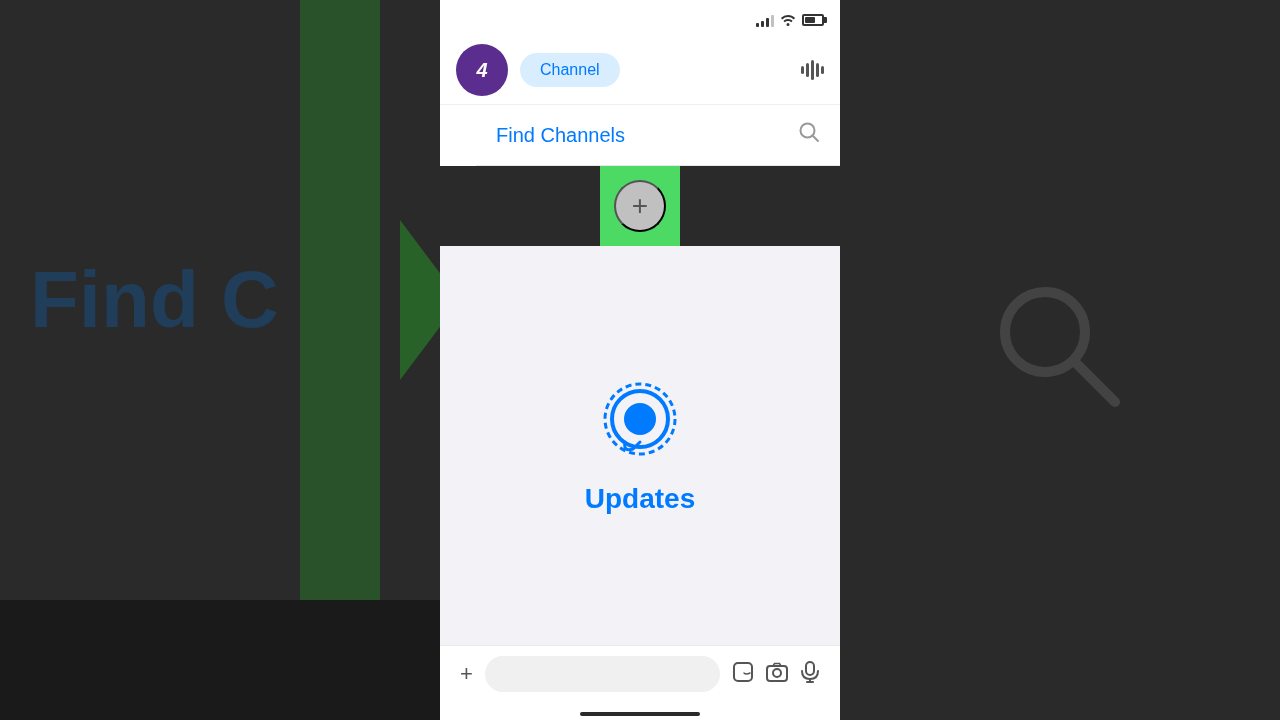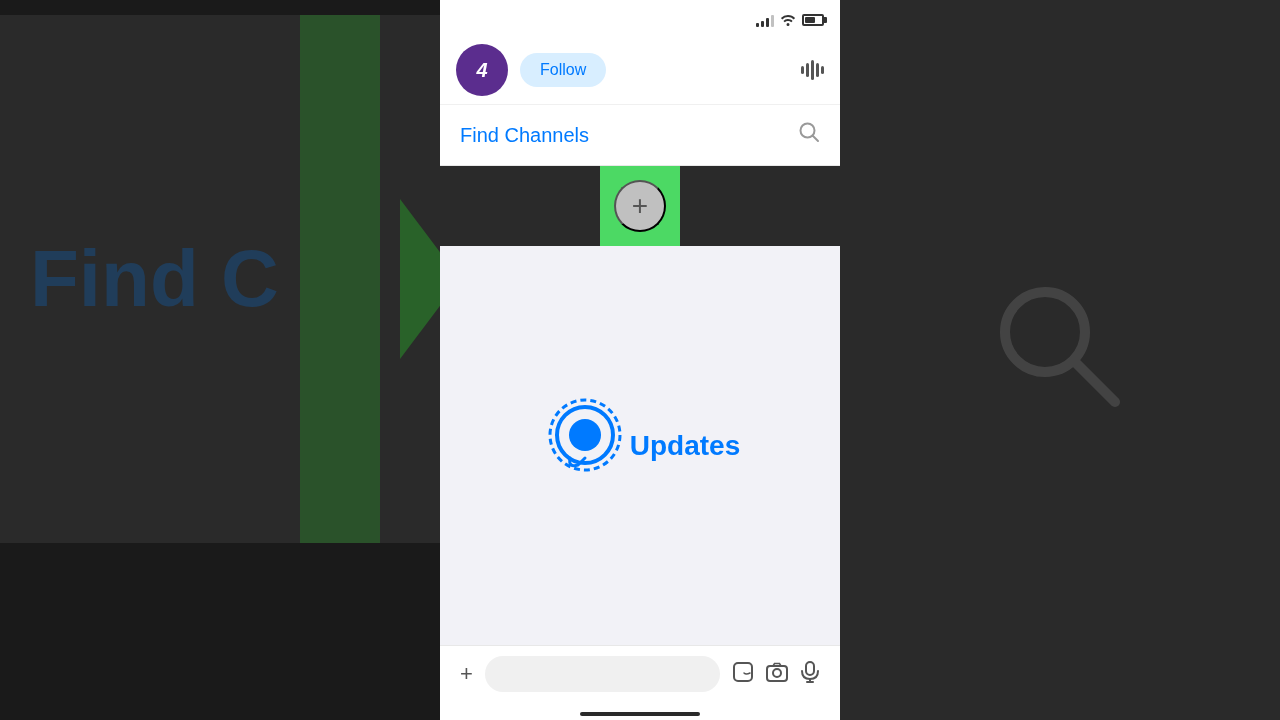--- a/index.html
+++ b/index.html
@@ -14,27 +14,26 @@
       justify-content: center;
       position: relative;
     }
 
     
     .bg-left {
       position: absolute;
       left: 0;
       top: 0;
       width: 440px;
-      height: 528px;
+      height: 600px;
       background: #2a2a2a;
       display: flex;
       align-items: center;
       justify-content: center;
       overflow: hidden;
-      margin-top: 15px;
     }
     .bg-left-content {
       position: relative;
       width: 100%;
       height: 100%;
       display: flex;
       align-items: center;
     }
     .bg-left-text {
       font-size: 80px;
@@ -218,20 +217,21 @@
     .search-active-text {
       font-size: 20px;
       font-weight: 400;
       color: #4cd964;
     }
 
     
     .find-channels-section {
       background: white;
       padding: 0;
+      margin-left: 36px;
     }
     .find-channels-input {
       display: flex;
       align-items: center;
       justify-content: space-between;
       padding: 16px 20px;
       border-bottom: 1px solid #e8e8e8;
       background: white;
     }
     .find-channels-text {
@@ -275,21 +275,21 @@
       font-size: 28px;
       color: #555;
       font-weight: 300;
     }
 
     
     .updates-section {
       background: #f2f2f7;
       flex: 1;
       display: flex;
-      flex-direction: row;
+      flex-direction: column;
       align-items: center;
       justify-content: center;
       padding: 20px;
       position: relative;
     }
     .updates-icon-container {
       margin-bottom: 12px;
     }
     .updates-label {
       font-size: 28px;
@@ -367,21 +367,21 @@
     </span>
     <div class="battery-icon">
       <div class="battery-fill"></div>
     </div>
   </div>
 
   <div class="top-section">
     <div class="channel-avatar">
       <span class="channel-4-logo">4</span>
     </div>
-    <button class="follow-button">Follow</button>
+    <button class="follow-button">Channel</button>
     <div class="voice-icon">
       <div class="voice-bar" style="height:8px"></div>
       <div class="voice-bar" style="height:14px"></div>
       <div class="voice-bar" style="height:20px"></div>
       <div class="voice-bar" style="height:14px"></div>
       <div class="voice-bar" style="height:8px"></div>
     </div>
   </div>
 
 

